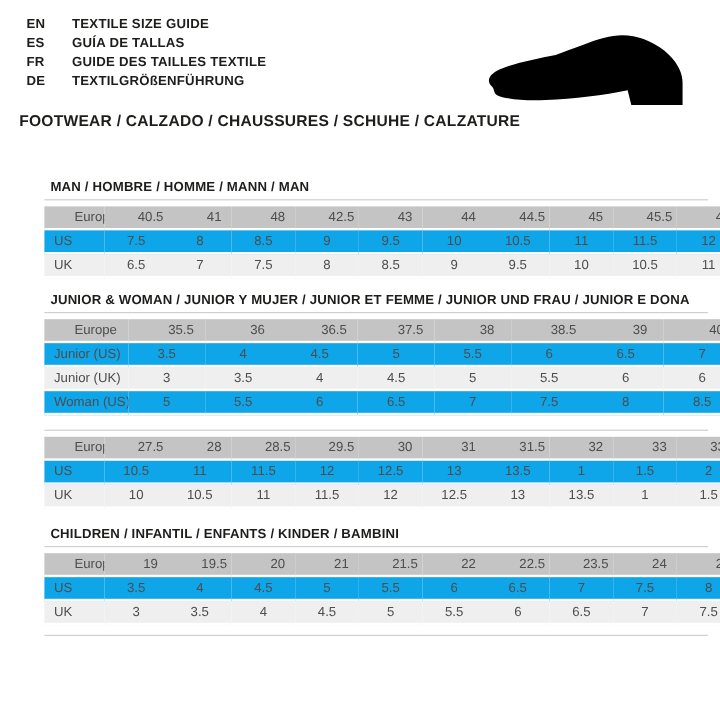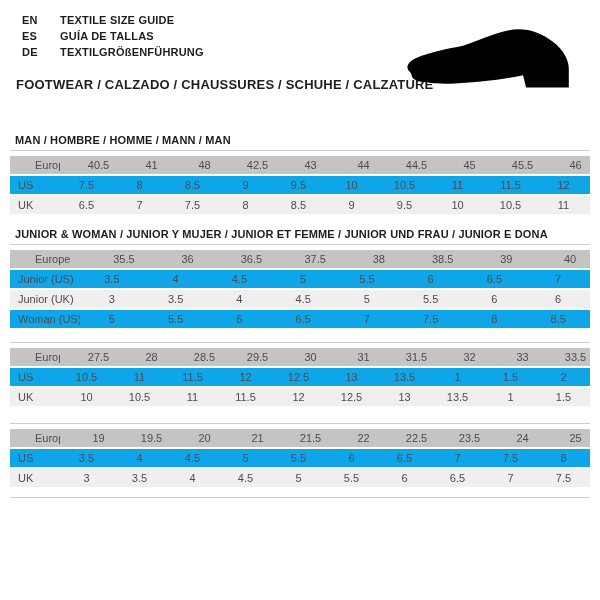--- a/index.html
+++ b/index.html
@@ -15,21 +15,21 @@
   .lang-row{font-size:11px;line-height:16px;font-weight:700;color:#1d1d1b;letter-spacing:.2px;}
   .lang-code{display:inline-block;width:38px;}
   .footwear-line{
     margin:17px 0 0 16px;font-size:13px;font-weight:700;color:#1d1d1b;letter-spacing:.2px;
   }
   .shoe-icon{position:absolute;top:28px;right:20px;width:178px;height:66px;}
   .shoe-icon svg{display:block;width:100%;height:100%;}
 
   
   .tables-wrap{margin:42px 10px 0 10px;}
-  .size-section{margin-top:12px;}
+  .size-section{margin-top:12px;margin-left:27px;}
   .size-section:first-child{margin-top:0;}
   .size-section:nth-child(4){margin-top:15px;}
   .size-section:nth-child(5){margin-top:8px;}
   .section-title{
     margin:0 0 3px 0;padding-left:5px;font-size:11px;font-weight:700;
     color:#1d1d1b;letter-spacing:.15px;line-height:13px;
   }
   .title-divider{height:1px;background:#cfcfcf;margin-bottom:5px;}
 
   table.size-table{
@@ -50,20 +50,23 @@
 <body>
 
 <div class="page">
 
   <div class="lang-block">
     <div class="lang-row">
       <span class="lang-code">EN</span><span>TEXTILE SIZE GUIDE</span>
     </div>
     <div class="lang-row">
       <span class="lang-code">ES</span><span>GUÍA DE TALLAS</span>
+    </div>
+    <div class="lang-row">
+      <span class="lang-code">FR</span><span>GUIDE DES TAILLES TEXTILE</span>
     </div>
     <div class="lang-row">
       <span class="lang-code">DE</span><span>TEXTILGRÖßENFÜHRUNG</span>
     </div>
   </div>
 
   <div class="footwear-line">FOOTWEAR / CALZADO / CHAUSSURES / SCHUHE / CALZATURE</div>
 
   <div class="shoe-icon">
     <svg viewBox="0 0 175 64" xmlns="http://www.w3.org/2000/svg" aria-hidden="true">
@@ -260,20 +263,21 @@
               <td class="value-cell">12.5</td>
               <td class="value-cell">13</td>
               <td class="value-cell">13.5</td>
               <td class="value-cell">1</td>
               <td class="value-cell">1.5</td>
             </tr>
           </tbody>
         </table>
       </section>
       <section class="size-section">
+        <h2 class="section-title">CHILDREN / INFANTIL / ENFANTS / KINDER / BAMBINI</h2>
         <div class="title-divider"></div>
         <table class="size-table">
           <colgroup>
             <col style="width:50px">
             <col>
             <col>
             <col>
             <col>
             <col>
             <col>

